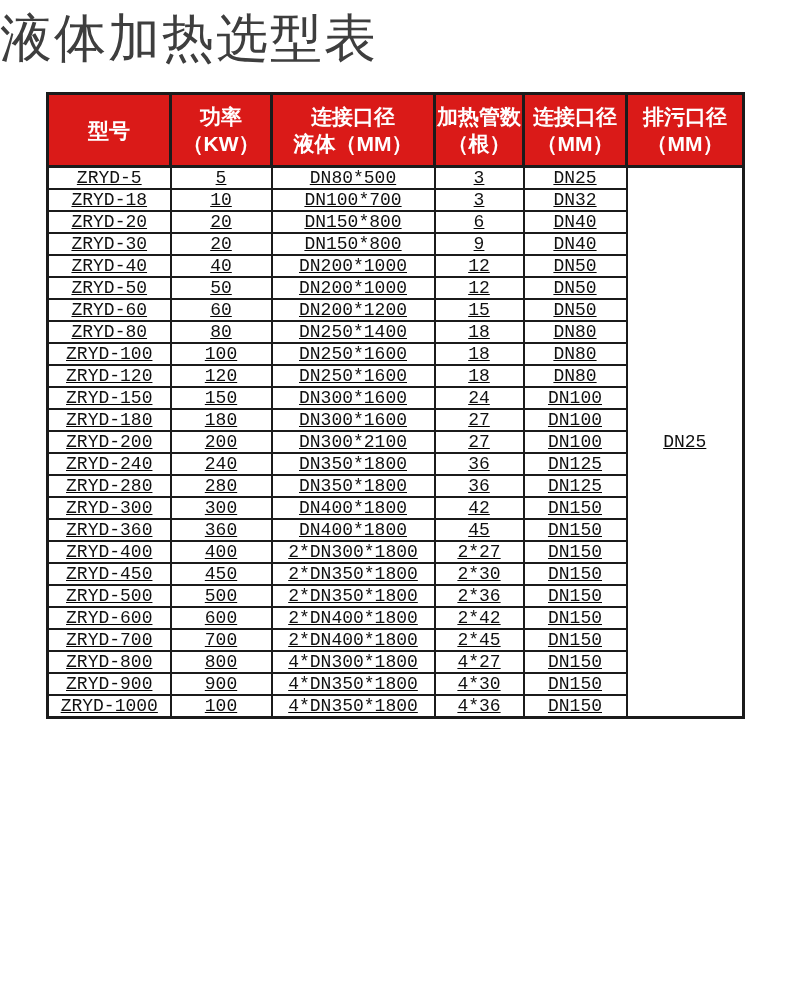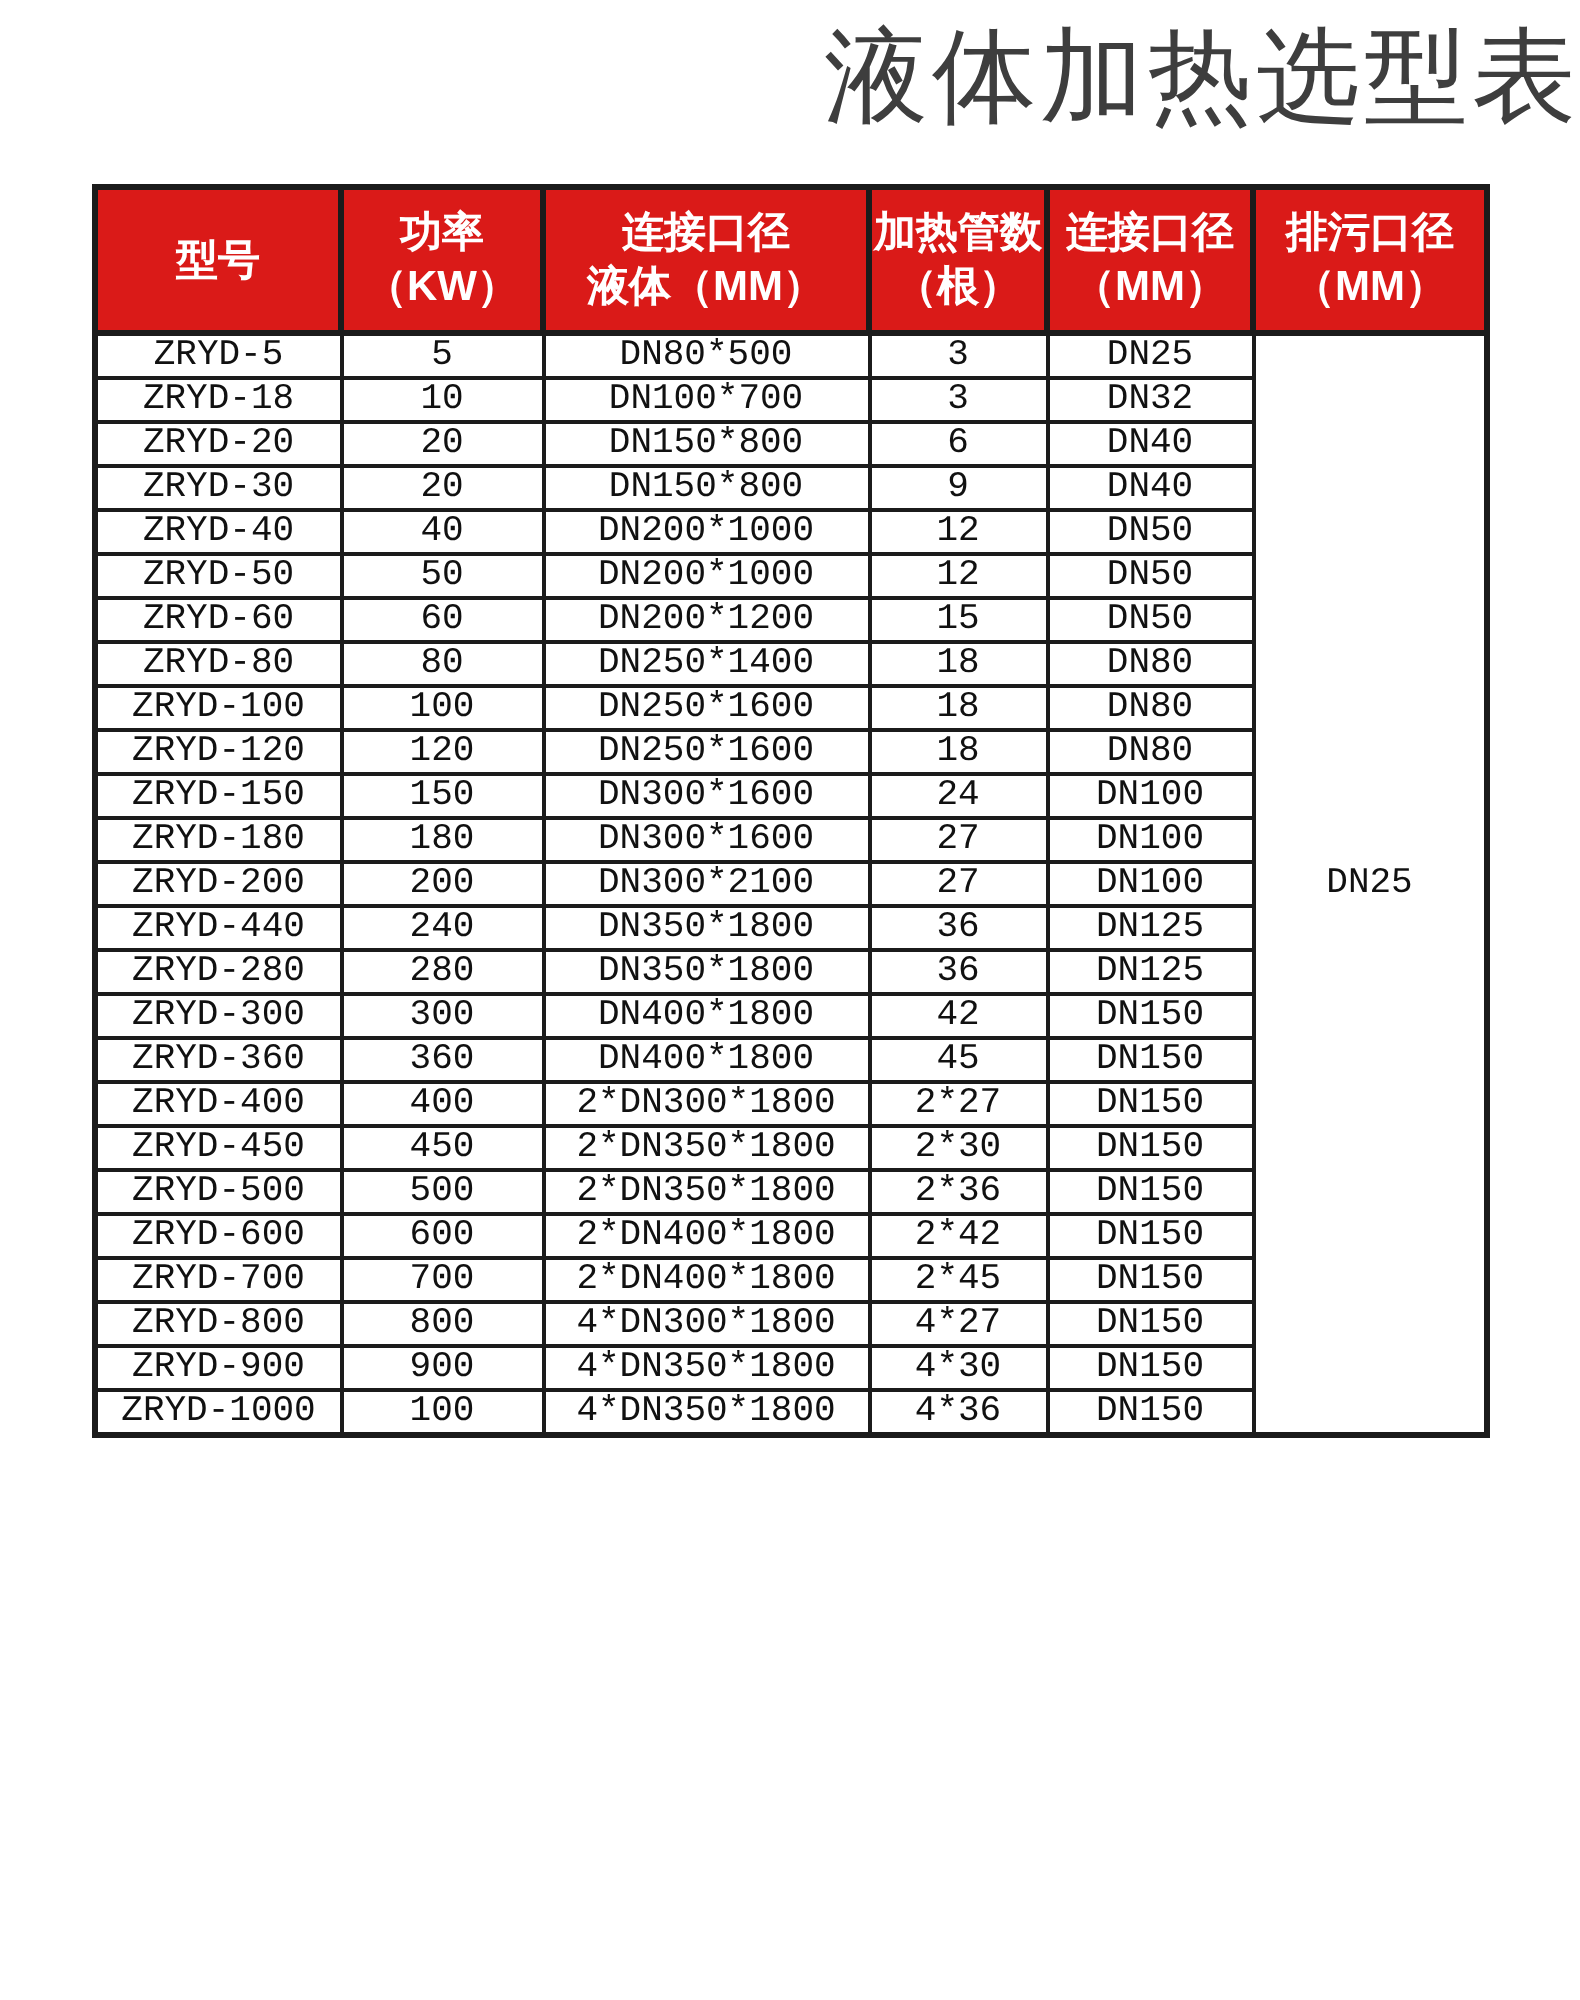--- a/index.html
+++ b/index.html
@@ -18,21 +18,21 @@
     position: relative;
     font-family: "Liberation Sans", sans-serif;
     overflow: hidden;
   }
   .page-title {
     position: absolute;
     top: 4px;
     left: 0;
     width: 100%;
     margin: 0;
-    text-align: right;
+    text-align: left;
     font-size: 52px;
     font-weight: 400;
     letter-spacing: 2px;
     color: var(--title-text);
     font-family: "Liberation Sans", sans-serif;
     white-space: nowrap;
   }
   table.spec-table {
     position: absolute;
     left: 46px;
@@ -53,21 +53,21 @@
   .spec-table thead th {
     background: var(--header-bg);
     color: var(--header-text);
     height: 73px;
     font-size: 21px;
     font-weight: 700;
     line-height: 27px;
     border: 3px solid var(--grid-border);
     letter-spacing: 0px;
   }
-  .spec-table tbody tr { height: 17px; }
+  .spec-table tbody tr { height: 17px; text-decoration: underline; }
   .spec-table tbody td {
     font-family: "Liberation Mono", "DejaVu Sans Mono", monospace;
     font-size: 18px;
     color: var(--cell-text);
     background: #ffffff;
     white-space: nowrap;
   }
   .spec-table td.merged {
     vertical-align: middle;
     text-align: center;
@@ -201,21 +201,21 @@
         <td>DN100</td>
       </tr>
       <tr>
         <td>ZRYD-200</td>
         <td>200</td>
         <td>DN300*2100</td>
         <td>27</td>
         <td>DN100</td>
       </tr>
       <tr>
-        <td>ZRYD-440</td>
+        <td>ZRYD-240</td>
         <td>240</td>
         <td>DN350*1800</td>
         <td>36</td>
         <td>DN125</td>
       </tr>
       <tr>
         <td>ZRYD-280</td>
         <td>280</td>
         <td>DN350*1800</td>
         <td>36</td>

